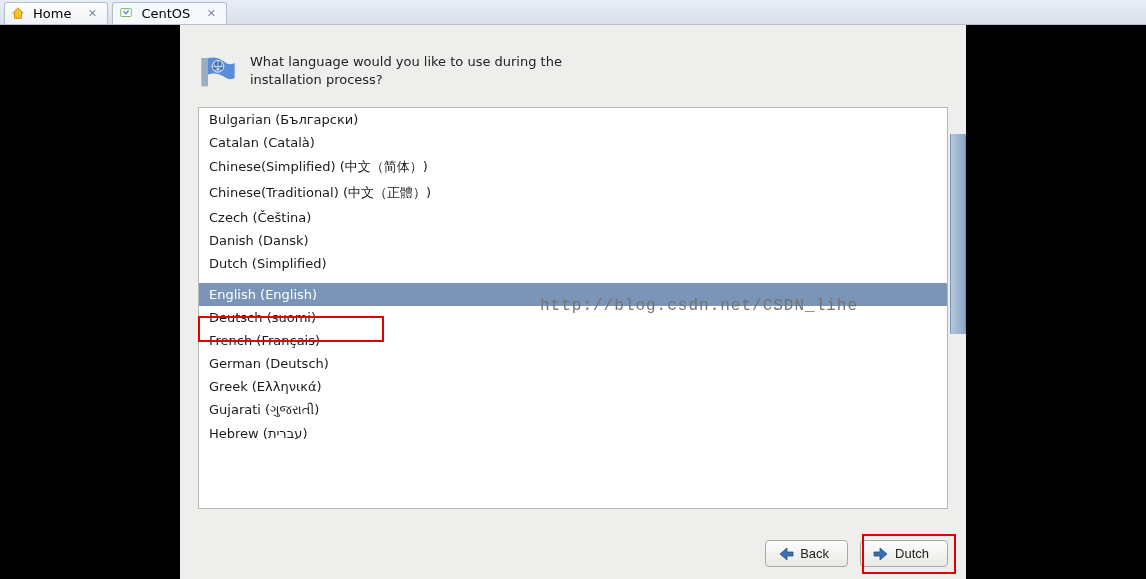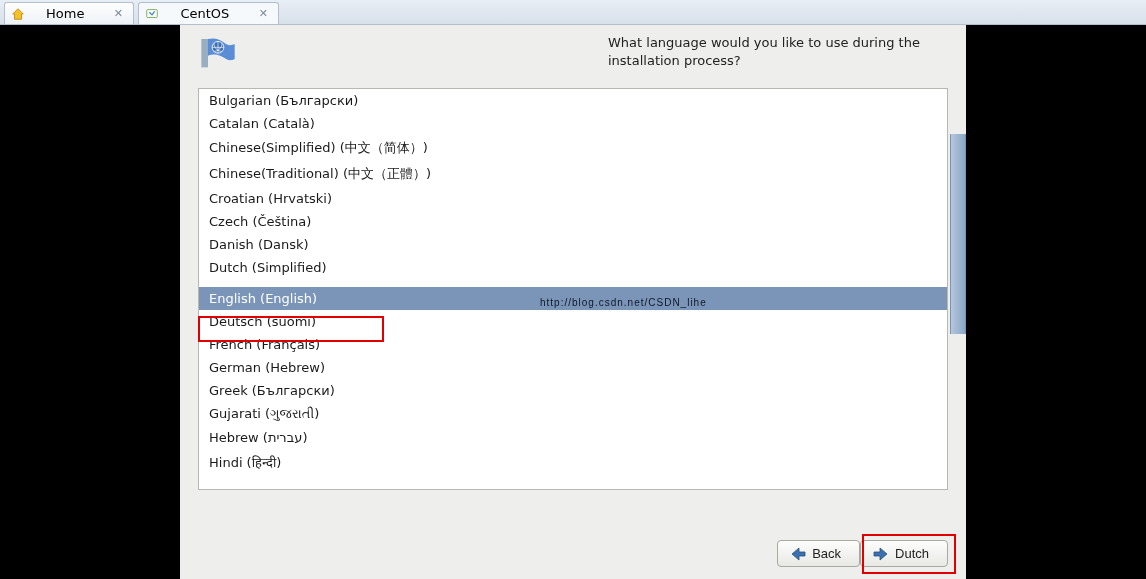--- a/index.html
+++ b/index.html
@@ -20,22 +20,22 @@
     padding-left: 4px;
     gap: 4px;
   }
   .tab {
     background: linear-gradient(#fefefe, #eef2f7);
     border: 1px solid #b5bfcc;
     border-bottom: none;
     border-radius: 3px 3px 0 0;
     padding: 3px 8px 3px 6px;
     display: flex;
-    align-items: center;
-    gap: 21px;
+    align-items: flex-start;
+    gap: 8px;
     height: 22px;
     cursor: pointer;
   }
   .tab.active {
     background: #f6f9fc;
   }
   .tab .icon { width: 14px; height: 14px; display:inline-flex; align-items:center; justify-content:center; }
   .tab .close {
     font-size: 11px;
     color: #7b8a9a;
@@ -53,22 +53,21 @@
     background: #eeeeec;
     width: 786px;
     height: 100%;
     display:flex;
     flex-direction: column;
     position: relative;
   }
   .header {
     display:flex;
     gap: 12px;
-    padding: 9px 18px 8px 18px;
-    justify-content: space-between;
+    padding: 28px 18px 8px 18px;
   }
   .header .flag {
     width: 40px; height: 40px;
     flex: 0 0 auto;
   }
   .header .prompt {
     color: #222;
     font-size: 13px;
     line-height: 1.35;
     max-width: 340px;
@@ -104,20 +103,21 @@
   .highlight-box {
     position:absolute;
     border: 2px solid #e00000;
     pointer-events:none;
   }
   .button-row {
     position:absolute;
     right: 18px;
     bottom: 12px;
     display:flex;
+    gap: 12px;
   }
   .btn {
     background: linear-gradient(#fdfdfd, #e8e8e4);
     border: 1px solid #a9a9a2;
     border-radius: 4px;
     padding: 5px 18px 5px 12px;
     display:flex;
     align-items:center;
     gap: 6px;
     cursor:pointer;
@@ -132,23 +132,23 @@
     width: 16px;
     height: 200px;
     background: linear-gradient(to right,#b5c7db,#8aa6c6);
     border-left: 1px solid #7a94b5;
     border-right: 1px solid #7a94b5;
   }
   .watermark {
     position:absolute;
     top: 272px;
     left: 360px;
-    color:#0f172a;
-    font-family: Liberation Sans, sans-serif;
-    font-size: 10px;
+    color:#737373;
+    font-family: Liberation Mono, monospace;
+    font-size: 16px;
     letter-spacing: 1px;
     pointer-events:none;
   }
 </style>
 </head>
 <body>
 
 <div class="tab-bar">
   <div class="tab">
     <span class="icon">
@@ -187,32 +187,30 @@
       </span>
       <div class="prompt">What language would you like to use during the installation process?</div>
     </div>
 
     <div class="list-wrap">
       <div class="list" id="lang-list">
           <div class="list-item">Bulgarian (Български)</div>
           <div class="list-item">Catalan (Català)</div>
           <div class="list-item">Chinese(Simplified) (中文（简体）)</div>
           <div class="list-item">Chinese(Traditional) (中文（正體）)</div>
-          <div class="list-item">Croatian (Hrvatski)</div>
           <div class="list-item">Czech (Čeština)</div>
           <div class="list-item">Danish (Dansk)</div>
           <div class="list-item">Dutch (Simplified)</div>
           <div class="list-item selected">English (English)</div>
           <div class="list-item">Deutsch (suomi)</div>
           <div class="list-item">French (Français)</div>
-          <div class="list-item">German (Hebrew)</div>
-          <div class="list-item">Greek (Български)</div>
+          <div class="list-item">German (Deutsch)</div>
+          <div class="list-item">Greek (Ελληνικά)</div>
           <div class="list-item">Gujarati (ગુજરાતી)</div>
           <div class="list-item">Hebrew (עברית)</div>
-          <div class="list-item">Hindi (हिन्दी)</div>
         </div>
     </div>
 
     <div class="highlight-box" style="left:18px; top:291px; width:186px; height:26px;"></div>
 
     <div class="button-row">
       <button class="btn">
         <span class="arrow-icon">
           <svg viewBox="0 0 16 14" width="16" height="14">
               <path d="M9 1 L2 7 L9 13 L9 9 L15 9 L15 5 L9 5 Z" fill="#3a6fb0" stroke="#2a527f" stroke-width="0.8"></path>

